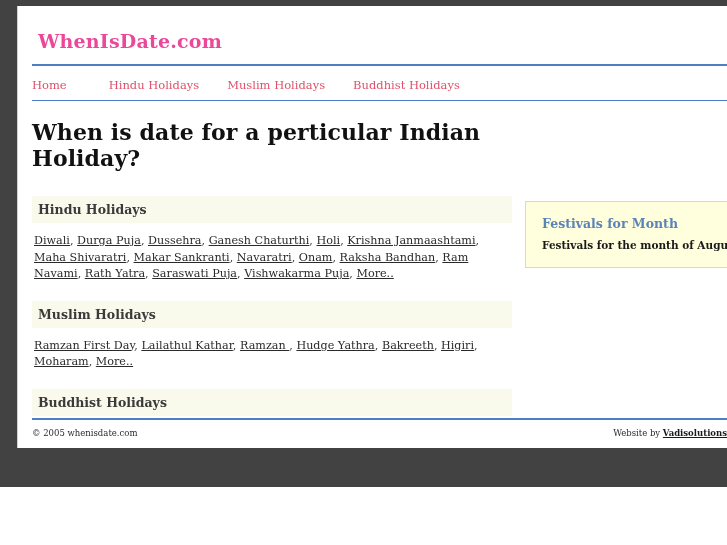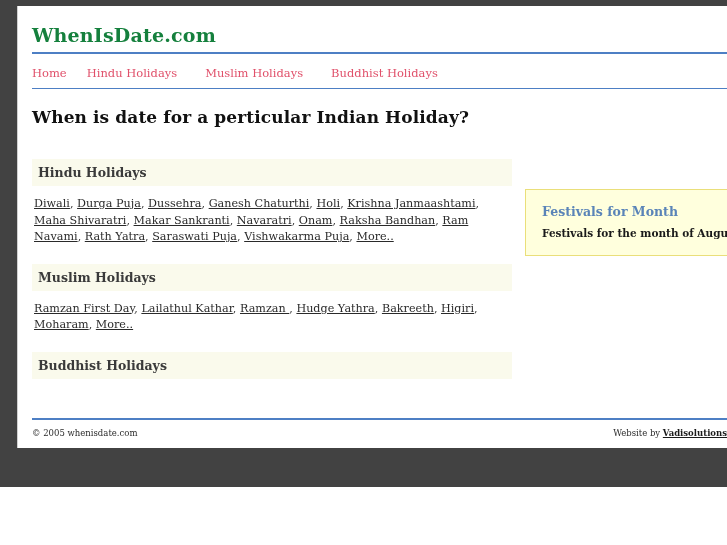--- a/index.html
+++ b/index.html
@@ -48,26 +48,26 @@
     position: absolute;
     left: 18px; top: 6px;
     width: 709px;
     height: 442px;
     background: #ffffff;
     box-sizing: border-box;
     overflow: hidden;
   }
 
   .site-title {
-    margin: 0;
+    margin: 6px;
     padding: 18px 0 6px 14px;
     font-family: "DejaVu Serif", "Liberation Serif", serif;
     font-size: 19px;
     font-weight: bold;
-    color: #15803d;
+    color: #ec4899;
     letter-spacing: 0.2px;
   }
 
   .nav-rule-top {
     margin: 0 0 0 14px;
     height: 2px;
     background: #4d7fc4;
     width: 695px;
   }
   .nav-rule-bottom {
@@ -82,38 +82,38 @@
     white-space: nowrap;
   }
   .nav a {
     color: #e0506a;
     text-decoration: none;
     font-family: "DejaVu Serif", "Liberation Serif", serif;
     font-size: 11.5px;
     margin-right: 28px;
     display: inline-block;
   }
-  .nav a:first-child { margin-right: 20px; text-align: right; }
+  .nav a:first-child { margin-right: 42px; text-align: right; }
 
   .body-area {
     position: relative;
     padding: 0;
   }
 
   .content {
     position: absolute;
     left: 14px;
     top: 18px;
     width: 482px;
   }
 
   .page-title {
-    margin: 0 0 32px 0;
-    font-family: "DejaVu Serif", "Liberation Serif", serif;
-    font-size: 17px;
+    margin: 0 0 25px 0;
+    font-family: "DejaVu Serif", "Liberation Serif", serif;
+    font-size: 22px;
     font-weight: bold;
     color: #111111;
     letter-spacing: 0.1px;
   }
 
   .section { margin-bottom: 14px; }
 
   .section-header {
     background: #fafaec;
     padding: 6px 0 6px 6px;

